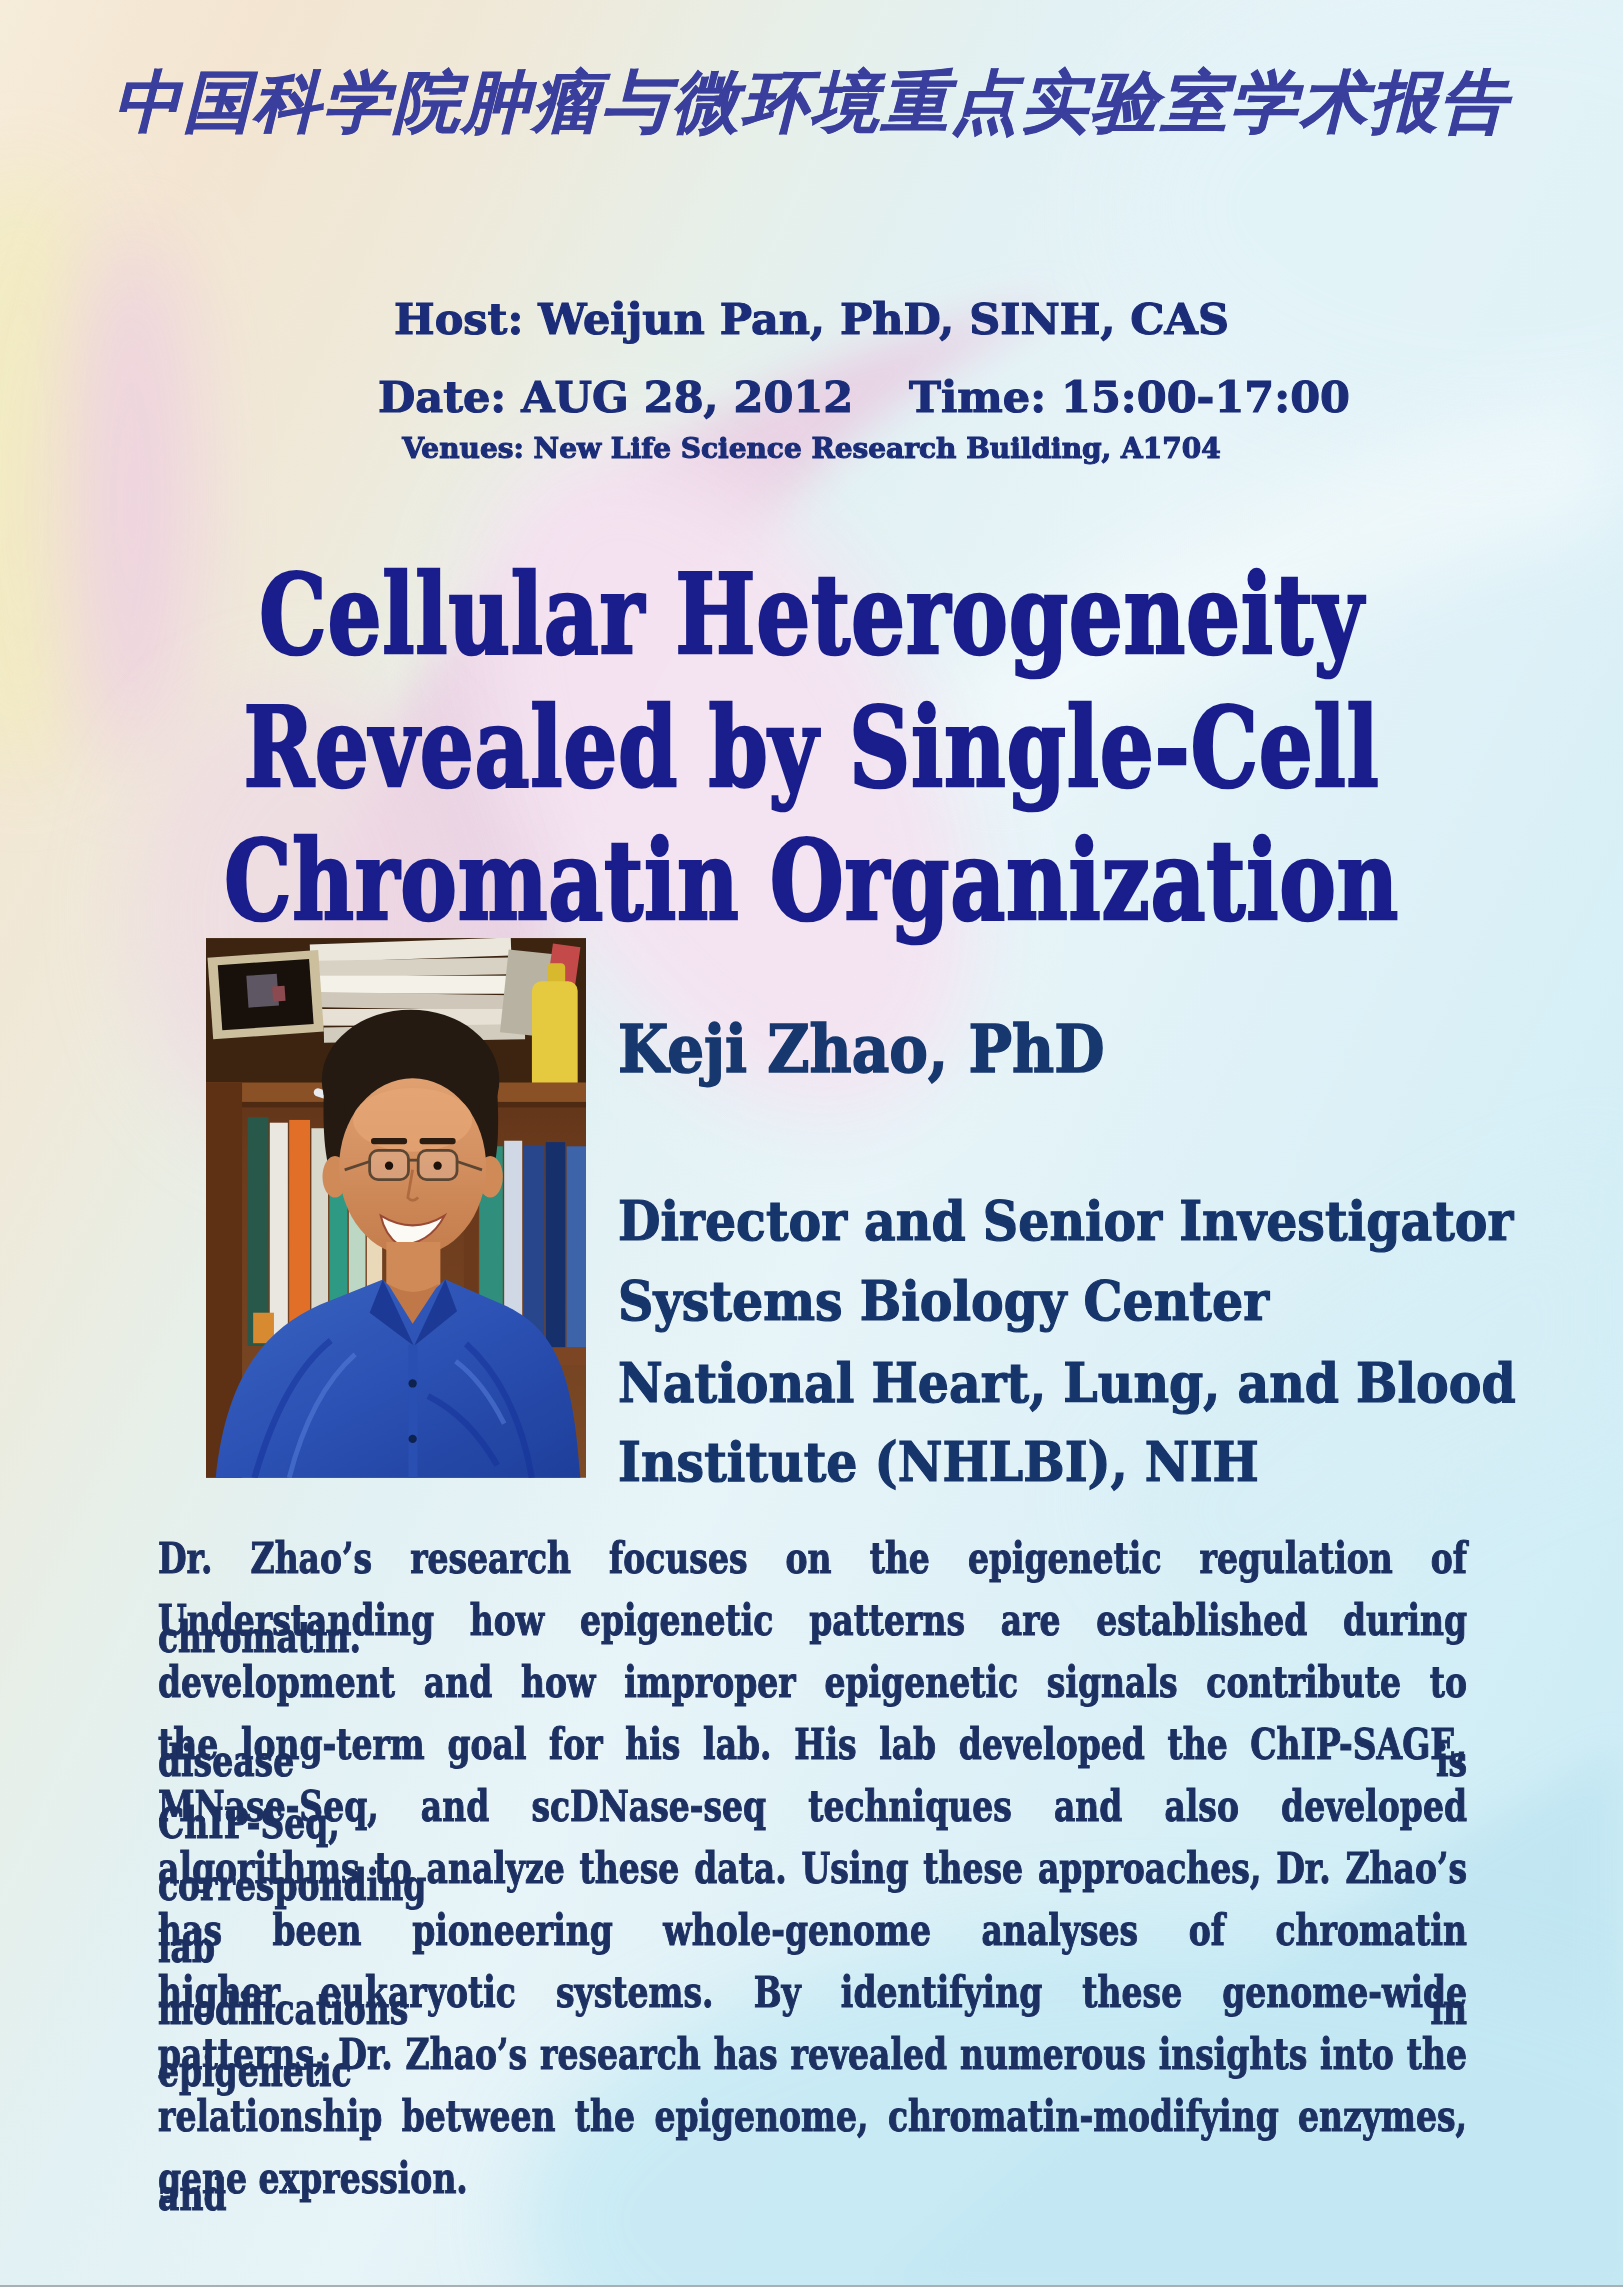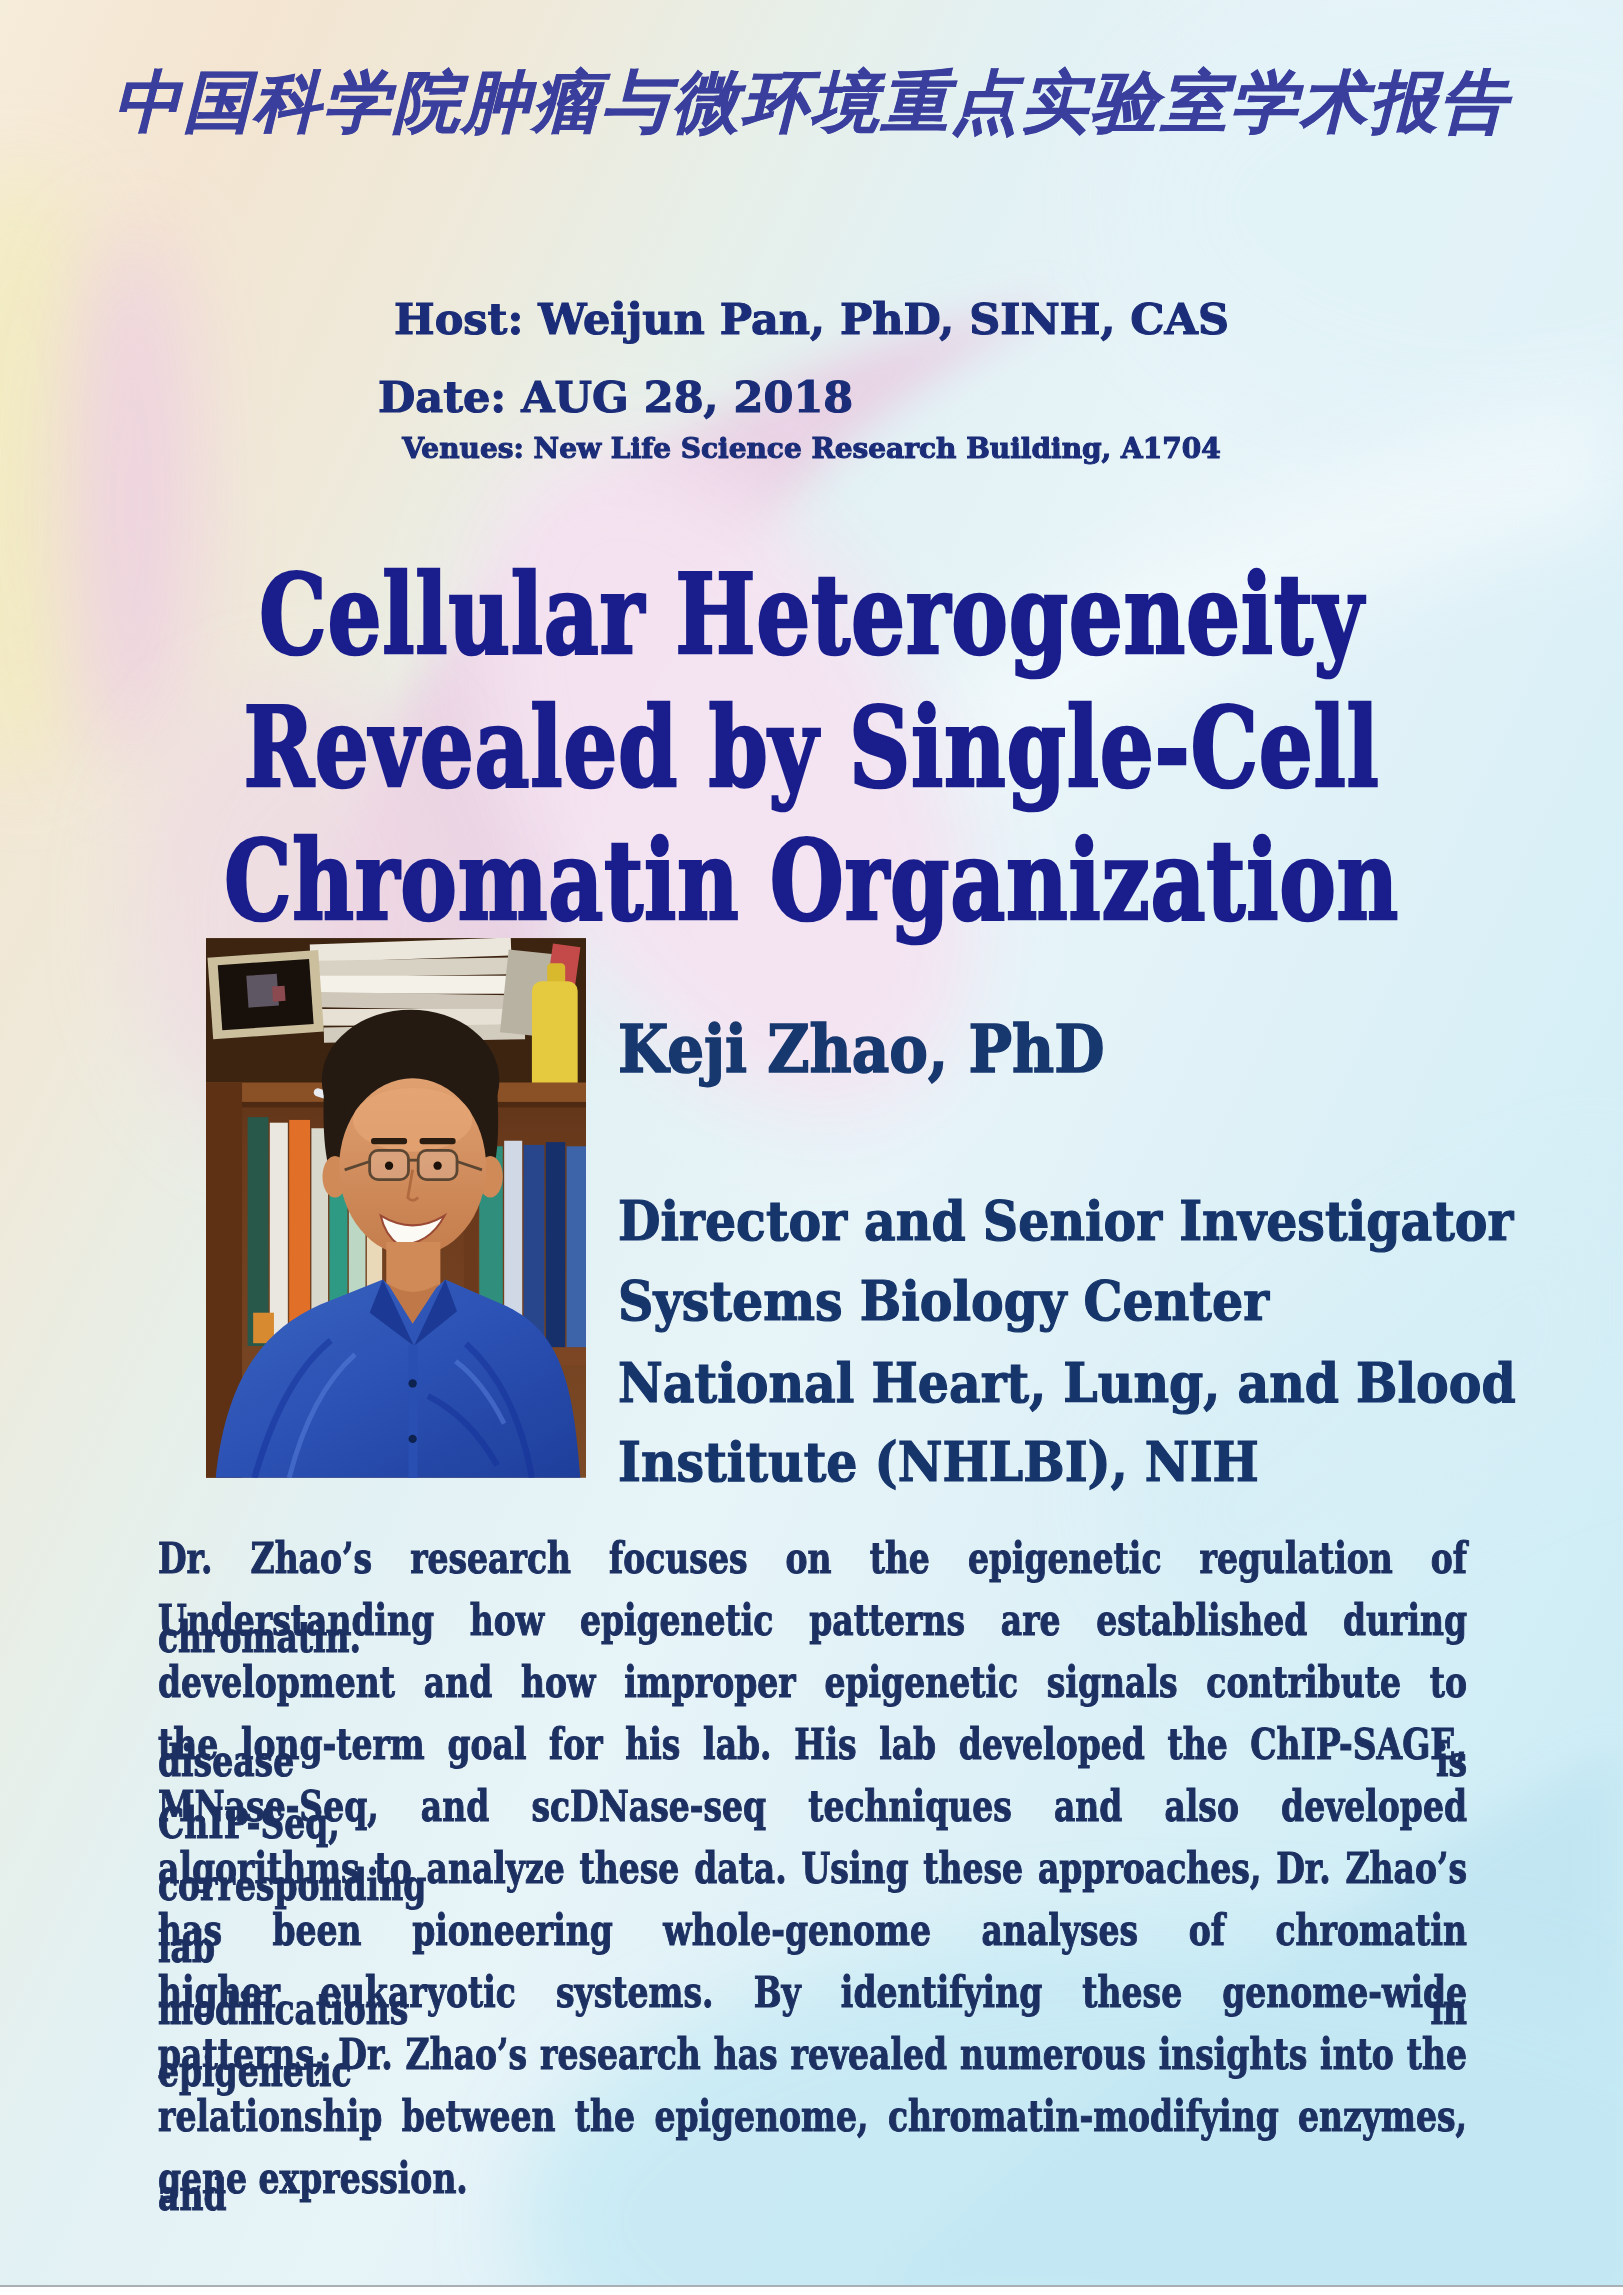--- a/index.html
+++ b/index.html
@@ -77,21 +77,22 @@
     <ellipse cx="2150" cy="300" rx="520" ry="320" fill="#e2f3f8" opacity="0.8" filter="url(#b60)"></ellipse>
     <path d="M 1350 1000 Q 1900 640 2339 560 L 2339 760 Q 1900 820 1420 1140 Z" fill="#ffffff" opacity="0.45" filter="url(#b60)"></path>
     <path d="M 1600 2150 Q 2050 1750 2339 1680 L 2339 2050 Q 2050 2120 1760 2400 Z" fill="#d6eef6" opacity="0.7" filter="url(#b60)"></path>
     <path d="M 1250 3308 Q 1950 2700 2339 2520 L 2339 3308 Z" fill="#bfe5f2" opacity="0.8" filter="url(#b30)"></path>
     <ellipse cx="1700" cy="3200" rx="950" ry="420" fill="#c4e9f4" opacity="0.8" filter="url(#b60)"></ellipse>
   </svg>
 
   <div class="txt center zh-heading">中国科学院肿瘤与微环境重点实验室学术报告</div>
 
   <div class="txt center host">Host: Weijun Pan, PhD, SINH, CAS</div>
-  <div class="txt date">Date: AUG 28, 2018</div>
+  <div class="txt date">Date: AUG 28, 2012</div>
+  <div class="txt time">Time: 15:00-17:00</div>
   <div class="txt center venue">Venues: New Life Science Research Building, A1704</div>
 
   <div>
     <div class="txt center title-line title-1">Cellular Heterogeneity</div>
     <div class="txt center title-line title-2">Revealed by Single-Cell</div>
     <div class="txt center title-line title-3">Chromatin Organization</div>
   </div>
 
   <div class="photo">
     <svg width="380" height="540" viewBox="0 0 548 778" xmlns="http://www.w3.org/2000/svg">

